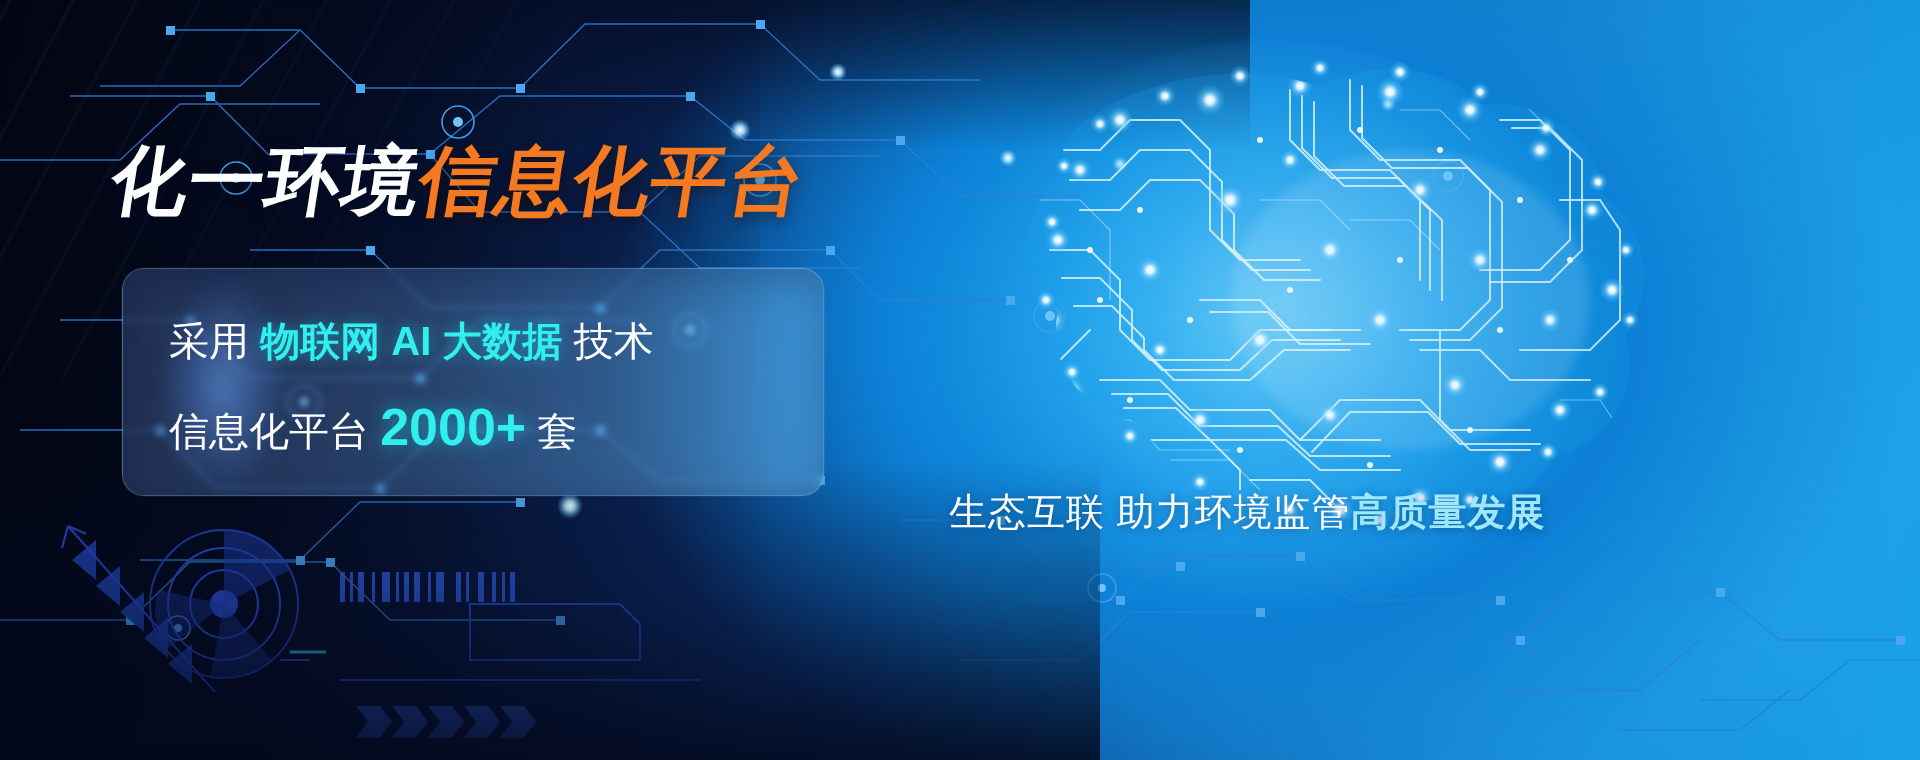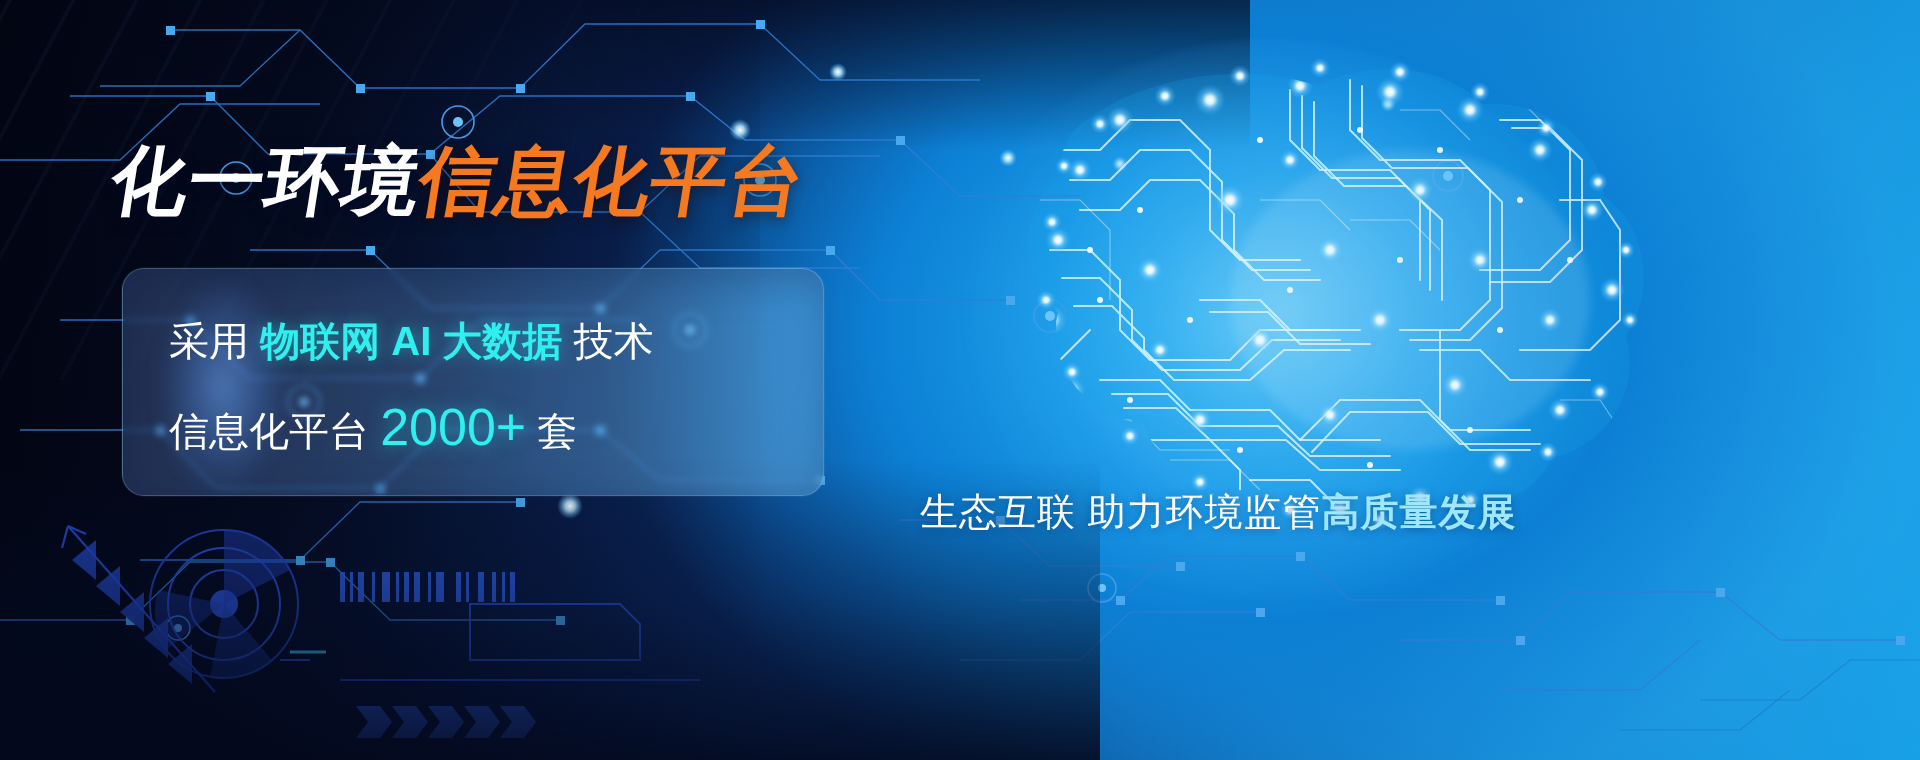--- a/index.html
+++ b/index.html
@@ -55,27 +55,27 @@
       filter:blur(9px);}
   #glass-card .cardgrad{position:absolute;inset:0;
       background:linear-gradient(100deg, rgba(20,38,86,.35) 0%, rgba(30,60,130,.10) 45%, rgba(90,175,235,.18) 100%);}
 
   .card-line{position:relative;white-space:nowrap;z-index:3;
      font-family:"Liberation Sans","DejaVu Sans",sans-serif;}
   #card-line-1{margin:52px 12px 0 46px;font-size:40px;line-height:1;}
   #card-line-2{margin:40px 0 0 46px;font-size:40px;line-height:1;}
   .t-white{color:#ffffff;font-weight:400;}
   .t-cyan{color:#2ff0ef;font-weight:700;text-shadow:0 0 16px rgba(40,230,235,.45);}
-  .t-num{color:#2ff0ef;font-weight:400;font-size:52px;text-shadow:0 0 18px rgba(40,230,235,.5);}
+  .t-num{color:#2ff0ef;font-weight:700;font-size:52px;text-shadow:0 0 18px rgba(40,230,235,.5);}
 
   
   #tagline{position:absolute;left:920px;top:487px;font-size:38px;white-space:nowrap;
      font-family:"Liberation Sans","DejaVu Sans",sans-serif;letter-spacing:1px;
      text-shadow:0 2px 10px rgba(0,40,90,.45);}
-  #tagline .a{color:#ffffff;}
+  #tagline .a{color:#ffffff;margin-left:29px;}
   #tagline .b{color:#9fe6ff;font-weight:bold;}
 </style>
 </head>
 <body>
 
 <div id="banner">
 
   <div class="vignette-top"></div>
   <div class="vignette-left"></div>
   <div class="streaks"></div>

